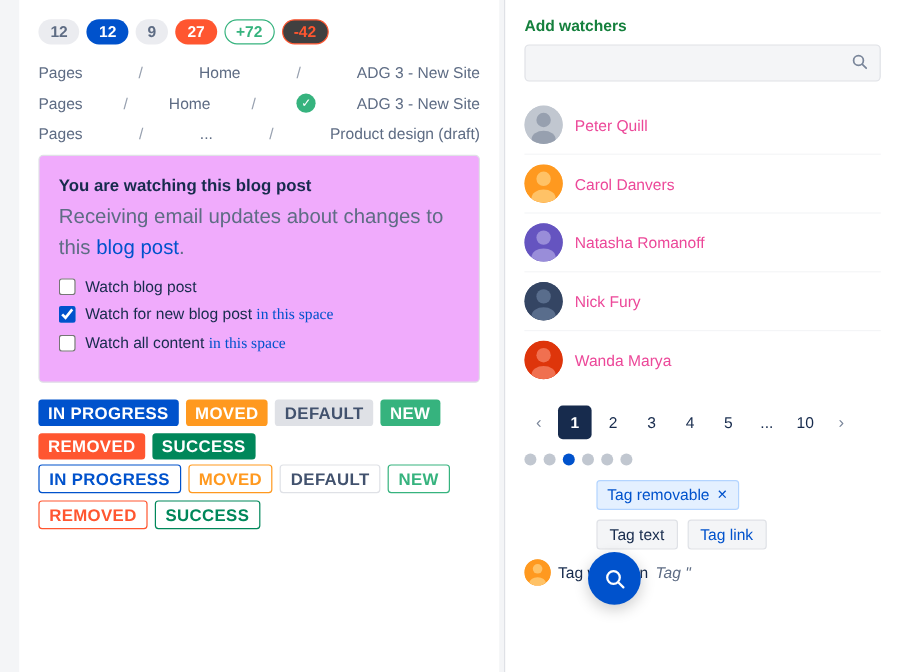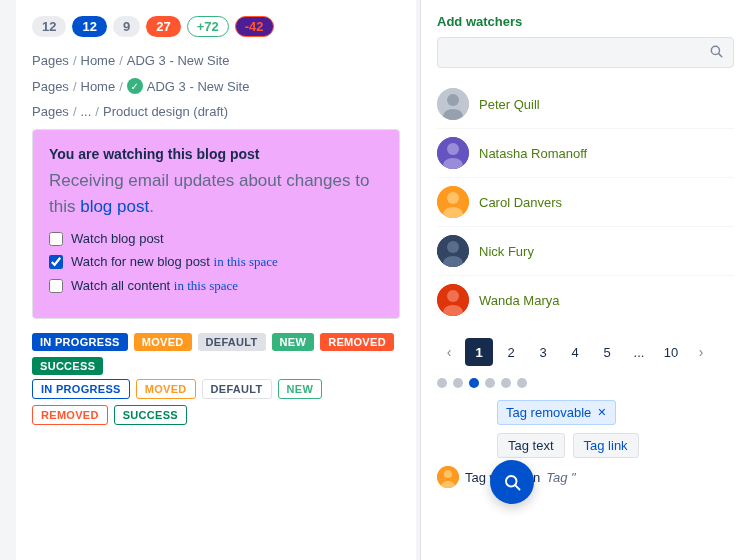--- a/index.html
+++ b/index.html
@@ -36,30 +36,31 @@
       padding: 3px 10px;
       font-size: 13px;
       font-weight: 600;
       cursor: pointer;
     }
     .badge-gray { background: #ebecf0; color: #5e6c84; }
     .badge-blue { background: #0052cc; color: #fff; }
     .badge-light-gray { background: #ebecf0; color: #5e6c84; }
     .badge-orange { background: #ff5630; color: #fff; }
     .badge-green-outline { border: 1.5px solid #36b37e; color: #36b37e; background: #fff; padding: 2px 9px; }
-    .badge-red-outline { border: 1.5px solid #ff5630; color: #ff5630; background: #4c1d95; padding: 2px 9px; }
+    .badge-red-outline { border: 1.5px solid #ff5630; color: #ff5630; background: #404040; padding: 2px 9px; }
 
     
     .breadcrumb {
       display: flex;
       align-items: center;
       gap: 4px;
       color: #5e6c84;
       margin-bottom: 10px;
       font-size: 13px;
+      justify-content: space-between;
     }
     .breadcrumb a { color: #5e6c84; text-decoration: none; }
     .breadcrumb .sep { color: #97a0af; }
     .breadcrumb .check-icon {
       width: 16px; height: 16px;
       background: #36b37e;
       border-radius: 50%;
       display: inline-flex;
       align-items: center;
       justify-content: center;
@@ -109,21 +110,21 @@
     .tags-row {
       display: flex;
       gap: 6px;
       align-items: center;
       margin-top: 14px;
       flex-wrap: wrap;
     }
     .tag {
       border-radius: 3px;
       padding: 3px 8px;
-      font-size: 11px;
+      font-size: 14px;
       font-weight: 700;
       letter-spacing: 0.3px;
       cursor: pointer;
     }
     .tag-inprogress { background: #0052cc; color: #fff; }
     .tag-moved { background: #ff991f; color: #fff; }
     .tag-default { background: #dfe1e6; color: #42526e; }
     .tag-new { background: #36b37e; color: #fff; }
     .tag-removed { background: #ff5630; color: #fff; }
     .tag-success { background: #00875a; color: #fff; }
@@ -207,21 +208,21 @@
       flex-shrink: 0;
       display: flex;
       align-items: center;
       justify-content: center;
       font-size: 13px;
       font-weight: 700;
       color: #fff;
     }
     .user-name {
       font-size: 13px;
-      color: #4d7c0f;
+      color: #ec4899;
     }
 
     
     .pagination {
       display: flex;
       align-items: center;
       gap: 4px;
       margin-top: 14px;
       margin-bottom: 12px;
     }
@@ -430,39 +431,39 @@
         <svg width="32" height="32" viewBox="0 0 32 32">
             <circle cx="16" cy="16" r="16" fill="#c1c7d0"></circle>
             <circle cx="16" cy="12" r="6" fill="#97a0af"></circle>
             <ellipse cx="16" cy="28" rx="10" ry="7" fill="#97a0af"></ellipse>
           </svg>
       </div>
       <span class="user-name">Peter Quill</span>
     </div>
 
     <div class="user-list-item">
+      <div class="user-avatar avatar-carol">
+        <svg width="32" height="32" viewBox="0 0 32 32">
+            <circle cx="16" cy="16" r="16" fill="#ff991f"></circle>
+            <circle cx="16" cy="12" r="6" fill="#ffc266"></circle>
+            <ellipse cx="16" cy="28" rx="10" ry="7" fill="#ffc266"></ellipse>
+          </svg>
+      </div>
+      <span class="user-name">Carol Danvers</span>
+    </div>
+
+    <div class="user-list-item">
       <div class="user-avatar avatar-natasha">
         <svg width="32" height="32" viewBox="0 0 32 32">
             <circle cx="16" cy="16" r="16" fill="#6554c0"></circle>
             <circle cx="16" cy="12" r="6" fill="#998dd9"></circle>
             <ellipse cx="16" cy="28" rx="10" ry="7" fill="#998dd9"></ellipse>
           </svg>
       </div>
       <span class="user-name">Natasha Romanoff</span>
-    </div>
-
-    <div class="user-list-item">
-      <div class="user-avatar avatar-carol">
-        <svg width="32" height="32" viewBox="0 0 32 32">
-            <circle cx="16" cy="16" r="16" fill="#ff991f"></circle>
-            <circle cx="16" cy="12" r="6" fill="#ffc266"></circle>
-            <ellipse cx="16" cy="28" rx="10" ry="7" fill="#ffc266"></ellipse>
-          </svg>
-      </div>
-      <span class="user-name">Carol Danvers</span>
     </div>
 
     <div class="user-list-item">
       <div class="user-avatar avatar-nick">
         <svg width="32" height="32" viewBox="0 0 32 32">
             <circle cx="16" cy="16" r="16" fill="#344563"></circle>
             <circle cx="16" cy="12" r="6" fill="#596d8c"></circle>
             <ellipse cx="16" cy="28" rx="10" ry="7" fill="#596d8c"></ellipse>
           </svg>
       </div>

